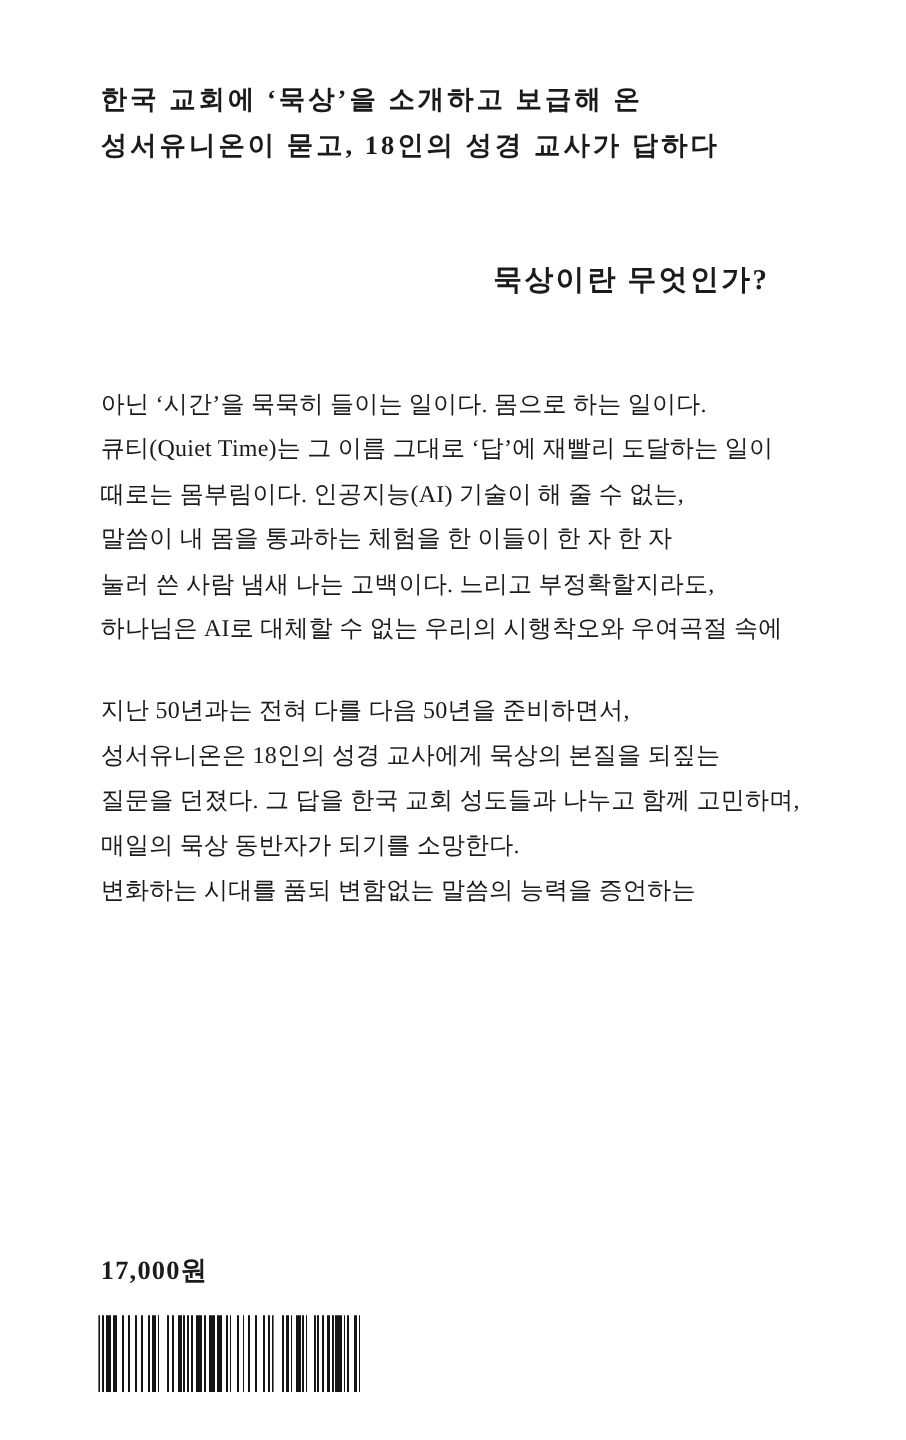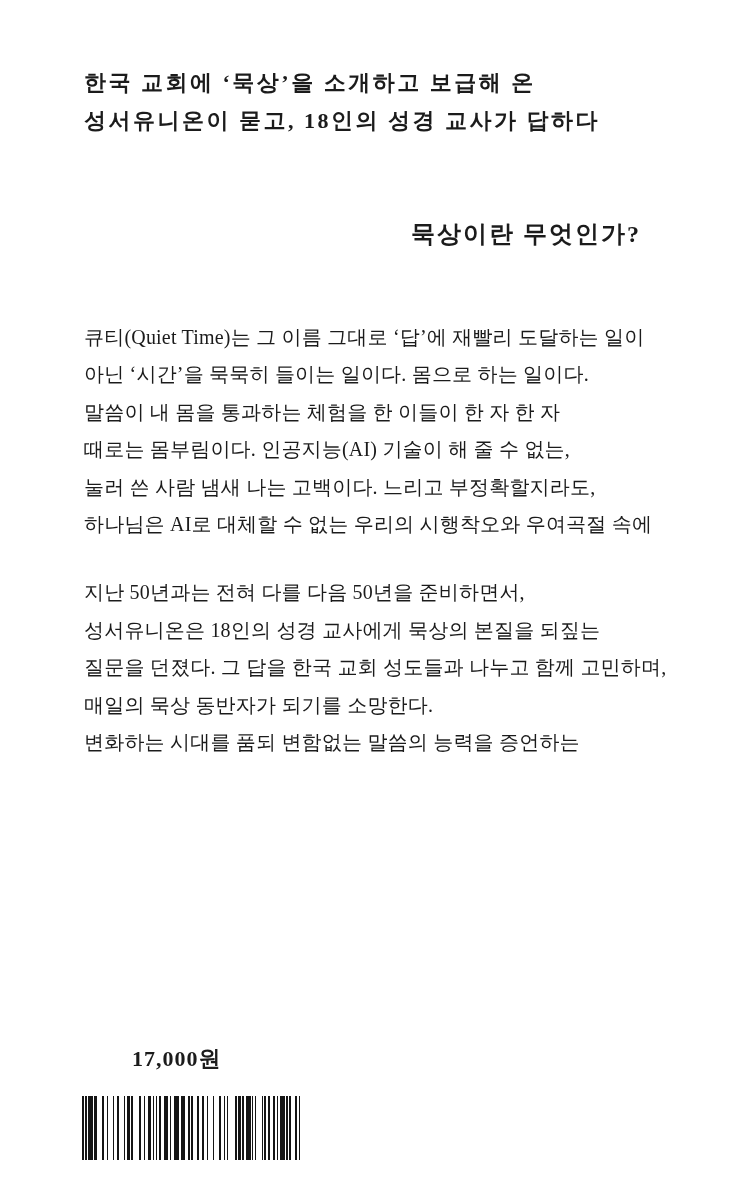--- a/index.html
+++ b/index.html
@@ -52,21 +52,20 @@
   .line { display: block; white-space: nowrap; }
   .price {
     position: absolute;
     left: 84px;
     top: 1046px;
     font-size: 22px;
     font-weight: 600;
     letter-spacing: 1px;
     line-height: 1.15;
     white-space: nowrap;
-    margin-left: 48px;
   }
   .isbn {
     position: absolute;
     left: 84px;
     top: 1073px;
     font-size: 16.5px;
     letter-spacing: 0.6px;
     line-height: 1.1;
     white-space: nowrap;
   }
@@ -90,24 +89,24 @@
 
   <header class="tagline">
     <span class="line">한국 교회에 ‘묵상’을 소개하고 보급해 온</span>
     <span class="line">성서유니온이 묻고, 18인의 성경 교사가 답하다</span>
   </header>
 
   <h1 class="title">묵상이란 무엇인가?</h1>
 
   <section class="body-copy">
     <p>
+      <span class="line">아닌 ‘시간’을 묵묵히 들이는 일이다. 몸으로 하는 일이다.</span>
       <span class="line">큐티(Quiet Time)는 그 이름 그대로 ‘답’에 재빨리 도달하는 일이</span>
-      <span class="line">아닌 ‘시간’을 묵묵히 들이는 일이다. 몸으로 하는 일이다.</span>
+      <span class="line">때로는 몸부림이다. 인공지능(AI) 기술이 해 줄 수 없는,</span>
       <span class="line">말씀이 내 몸을 통과하는 체험을 한 이들이 한 자 한 자</span>
-      <span class="line">때로는 몸부림이다. 인공지능(AI) 기술이 해 줄 수 없는,</span>
       <span class="line">눌러 쓴 사람 냄새 나는 고백이다. 느리고 부정확할지라도,</span>
       <span class="line">하나님은 AI로 대체할 수 없는 우리의 시행착오와 우여곡절 속에</span>
     </p>
     <p>
       <span class="line">지난 50년과는 전혀 다를 다음 50년을 준비하면서,</span>
       <span class="line">성서유니온은 18인의 성경 교사에게 묵상의 본질을 되짚는</span>
       <span class="line">질문을 던졌다. 그 답을 한국 교회 성도들과 나누고 함께 고민하며,</span>
       <span class="line">매일의 묵상 동반자가 되기를 소망한다.</span>
       <span class="line">변화하는 시대를 품되 변함없는 말씀의 능력을 증언하는</span>
     </p>

